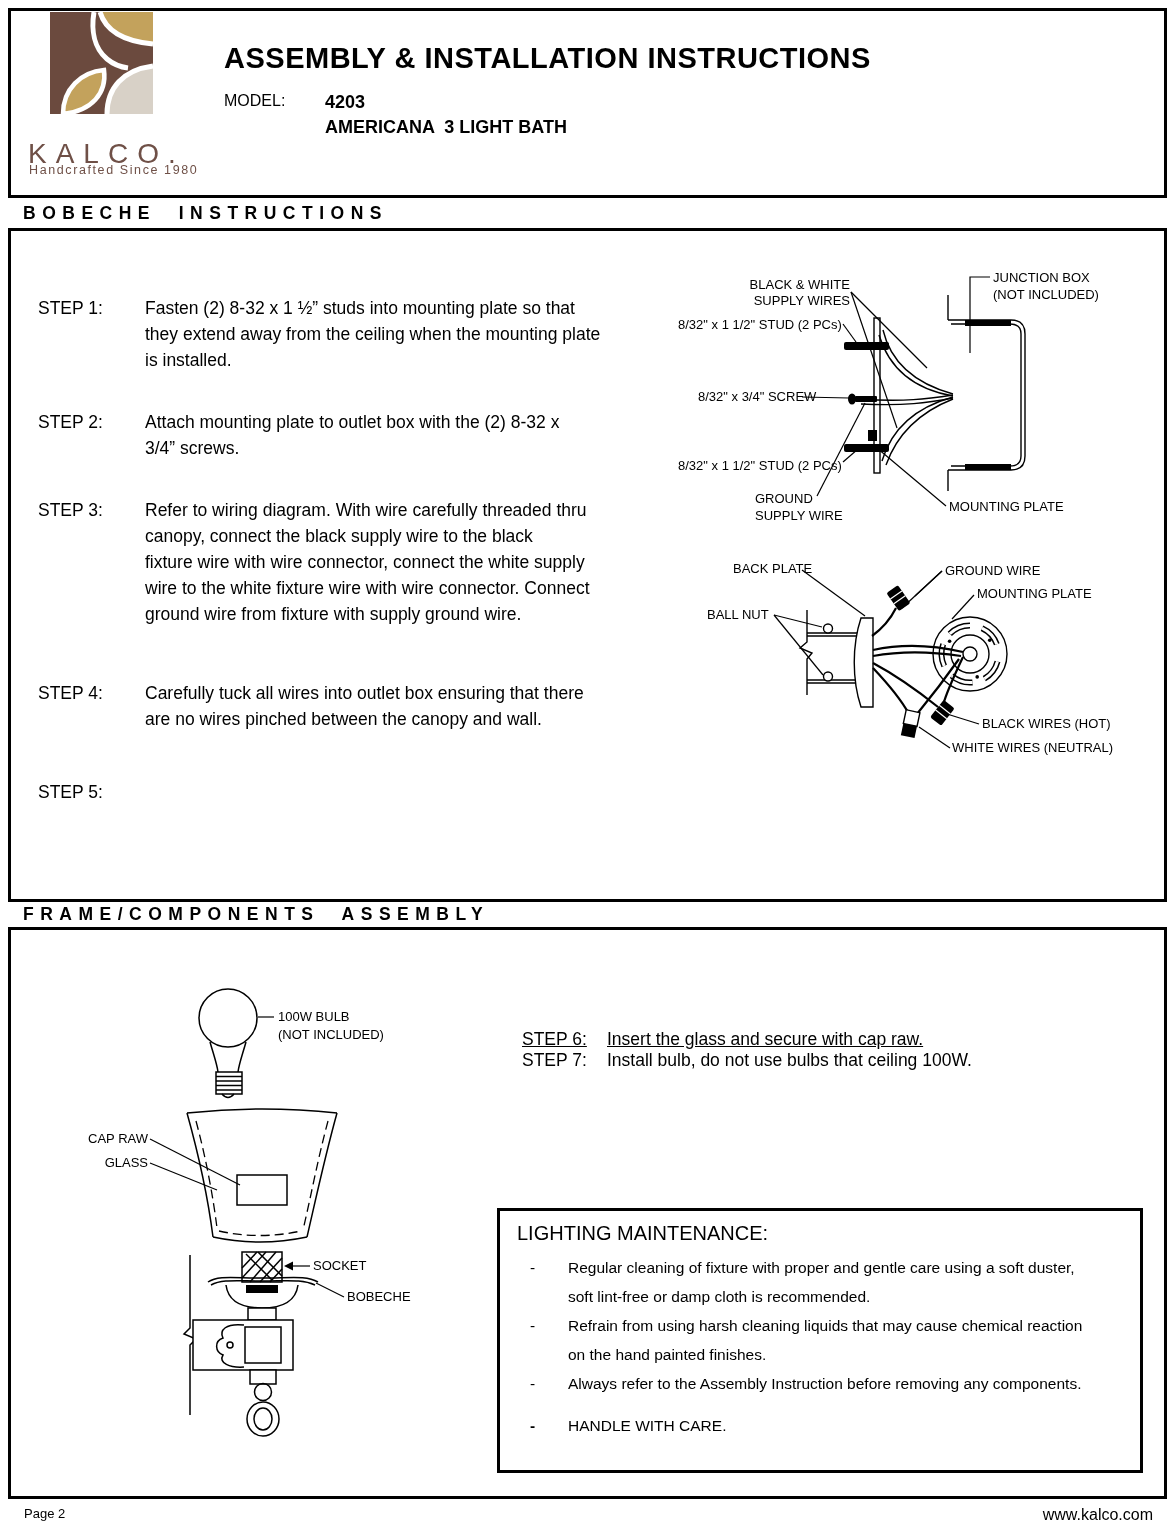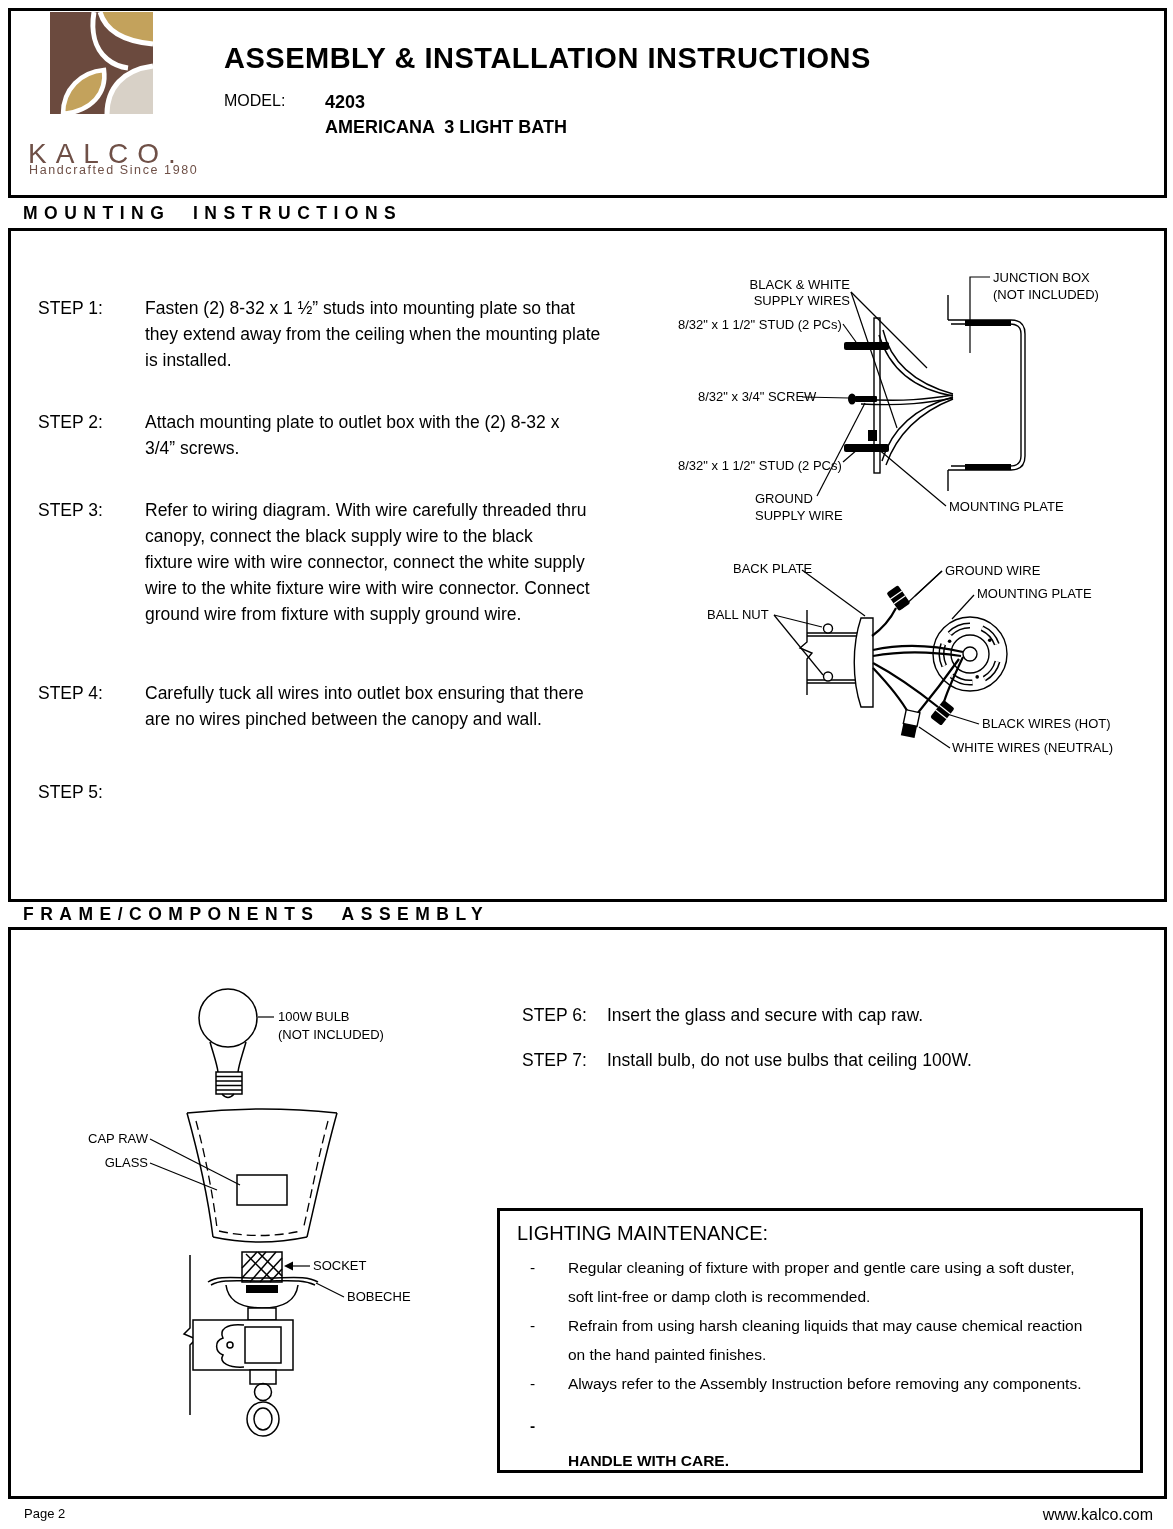--- a/index.html
+++ b/index.html
@@ -21,21 +21,21 @@
   .step .txt{width:545px;white-space:pre-line;}
   .fstep{position:absolute;left:522px;display:flex;font-size:17.5px;line-height:26px;}
   .fstep .lbl{width:85px;flex:none;}
   .fstep .txt{width:470px;white-space:pre-line;}
   .maint{position:absolute;left:497px;top:1208px;width:646px;height:265px;
          border:3px solid #000;box-sizing:border-box;}
   .maint-title{position:absolute;left:17px;top:11px;font-size:20px;}
   .mrow{position:absolute;left:30px;display:flex;font-size:15.5px;line-height:29px;}
   .mrow .dash{width:38px;flex:none;font-weight:bold;}
   .mrow .mtxt{width:560px;white-space:pre-line;}
-  .mrow.bold .mtxt{font-weight:bold;margin-top:35px;}
+  .mrow.bold .mtxt{font-weight:normal;}
   .mrow .dash.thin{font-weight:normal;}
   .footer-left{position:absolute;left:24px;top:1506px;font-size:13px;}
   .footer-right{position:absolute;right:20px;top:1506px;font-size:16px;}
   svg.diag{position:absolute;overflow:visible;}
   svg.diag text{font-family:"Liberation Sans", sans-serif;font-size:13px;fill:#000;}
 </style>
 </head>
 <body>
 
 <div class="page">
@@ -52,21 +52,21 @@
   </svg>
   <div class="brand">KALCO.</div>
   <div class="tagline">Handcrafted Since 1980</div>
 
   <div class="title">ASSEMBLY &amp; INSTALLATION INSTRUCTIONS</div>
   <div class="model-row">MODEL:</div>
   <div class="model-num">4203</div>
   <div class="model-name">AMERICANA  3 LIGHT BATH</div>
 
   <div class="band" style="top:195px;height:36px;">
-    <span class="band-text">MOUNTING  INSTRUCTIONS</span>
+    <span class="band-text">BOBECHE  INSTRUCTIONS</span>
   </div>
   <div class="band" style="top:899px;height:31px;">
     <span class="band-text">FRAME/COMPONENTS  ASSEMBLY</span>
   </div>
 
   <div class="step" style="top:295px;">
     <div class="lbl">STEP 1:</div>
     <div class="txt">Fasten (2) 8-32 x 1 ½” studs into mounting plate so that
 they extend away from the ceiling when the mounting plate
 is installed.</div>
@@ -207,21 +207,21 @@
       <line x1="255" y1="192" x2="224" y2="171"></line>
     </g>
     <text x="38" y="17">BACK PLATE</text>
     <text x="250" y="19">GROUND WIRE</text>
     <text x="282" y="42">MOUNTING PLATE</text>
     <text x="12" y="63">BALL NUT</text>
     <text x="287" y="172">BLACK WIRES (HOT)</text>
     <text x="257" y="196">WHITE WIRES (NEUTRAL)</text>
   </svg>
 
-  <div class="fstep" style="top:1002px;">
+  <div class="fstep" style="top:1026px;text-decoration:underline;">
     <div class="lbl">STEP 6:</div>
     <div class="txt">Insert the glass and secure with cap raw.</div>
   </div>
   <div class="fstep" style="top:1047px;">
     <div class="lbl">STEP 7:</div>
     <div class="txt">Install bulb, do not use bulbs that ceiling 100W.</div>
   </div>
 
   <svg class="diag" style="left:60px;top:978px;" width="450" height="500" viewBox="0 0 450 500">
     <g stroke="#000" stroke-width="1.5" fill="none">

